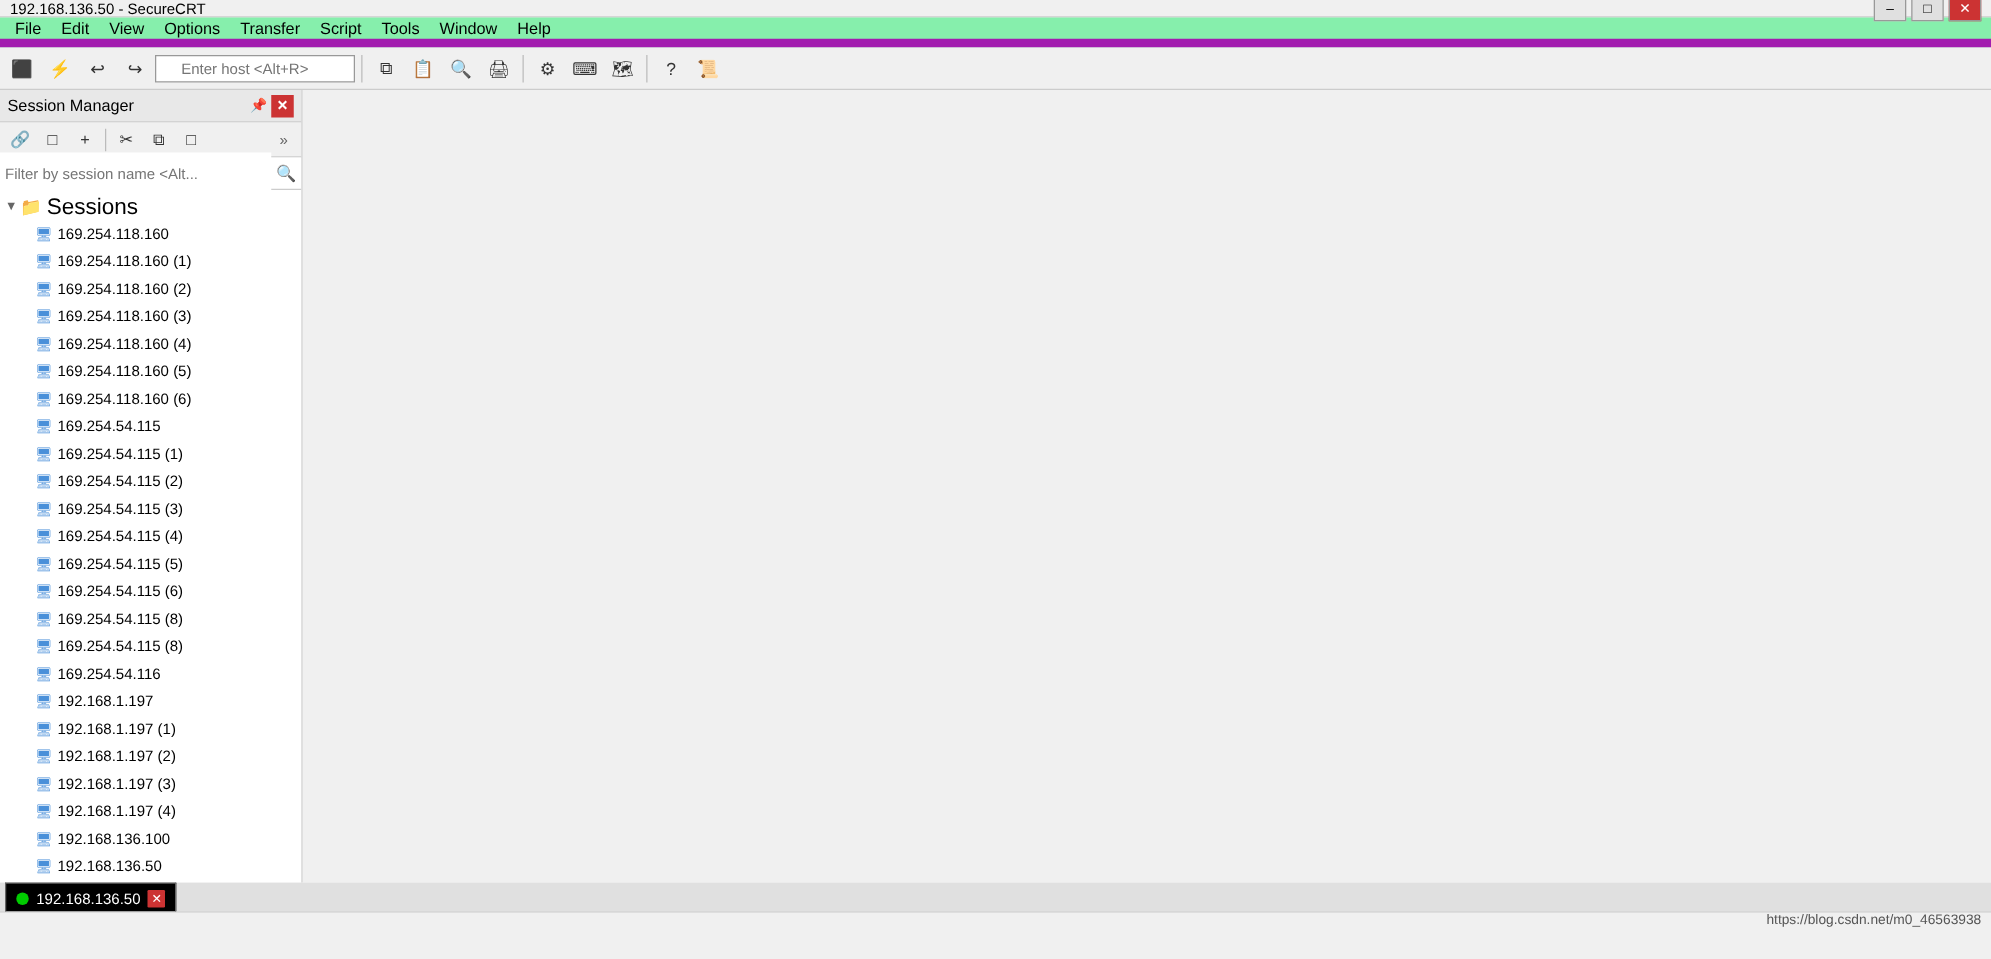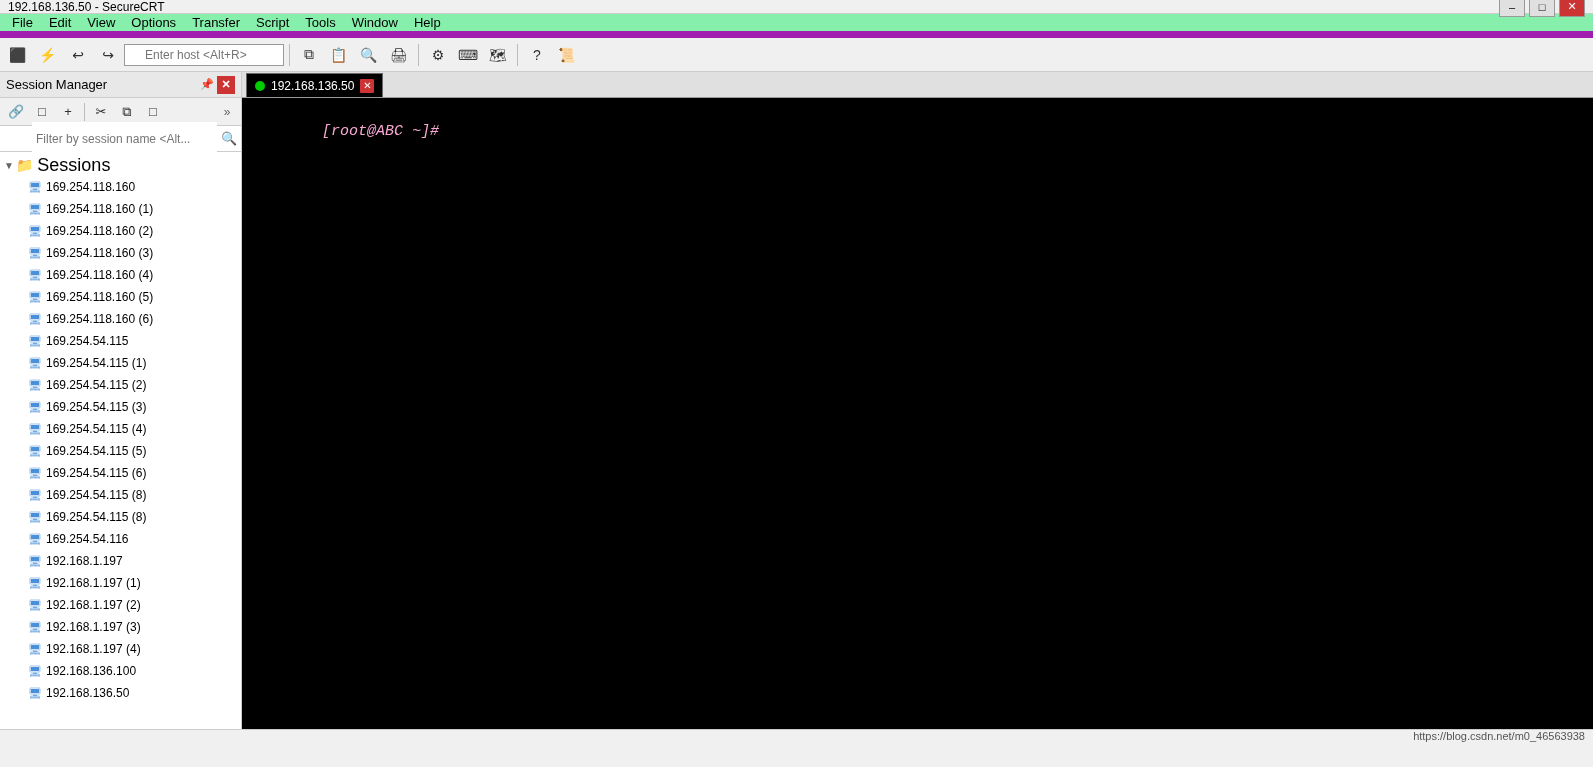--- a/index.html
+++ b/index.html
@@ -69,20 +69,21 @@
       background: white;
       padding: 0 20px;
       font-size: 12px;
       color: #999;
     }
 
     
     .main-area {
       display: flex;
       height: calc(767px - 30px - 24px - 34px - 22px);
+      flex-direction: column;
     }
 
     
     .session-panel {
       width: 242px;
       background: #f5f5f5;
       border-right: 1px solid #ccc;
       display: flex;
       flex-direction: column;
       flex-shrink: 0;
@@ -153,21 +154,20 @@
       background: white;
     }
     .filter-input {
       flex: 1;
       height: 100%;
       border: none;
       padding: 17px 4px;
       font-size: 12px;
       color: #999;
       outline: none;
-      margin-left: 32px;
     }
     .filter-search-btn {
       width: 24px; height: 24px;
       border: none;
       background: transparent;
       cursor: pointer;
       display: flex; align-items: center; justify-content: center;
       font-size: 13px;
       color: #666;
     }

